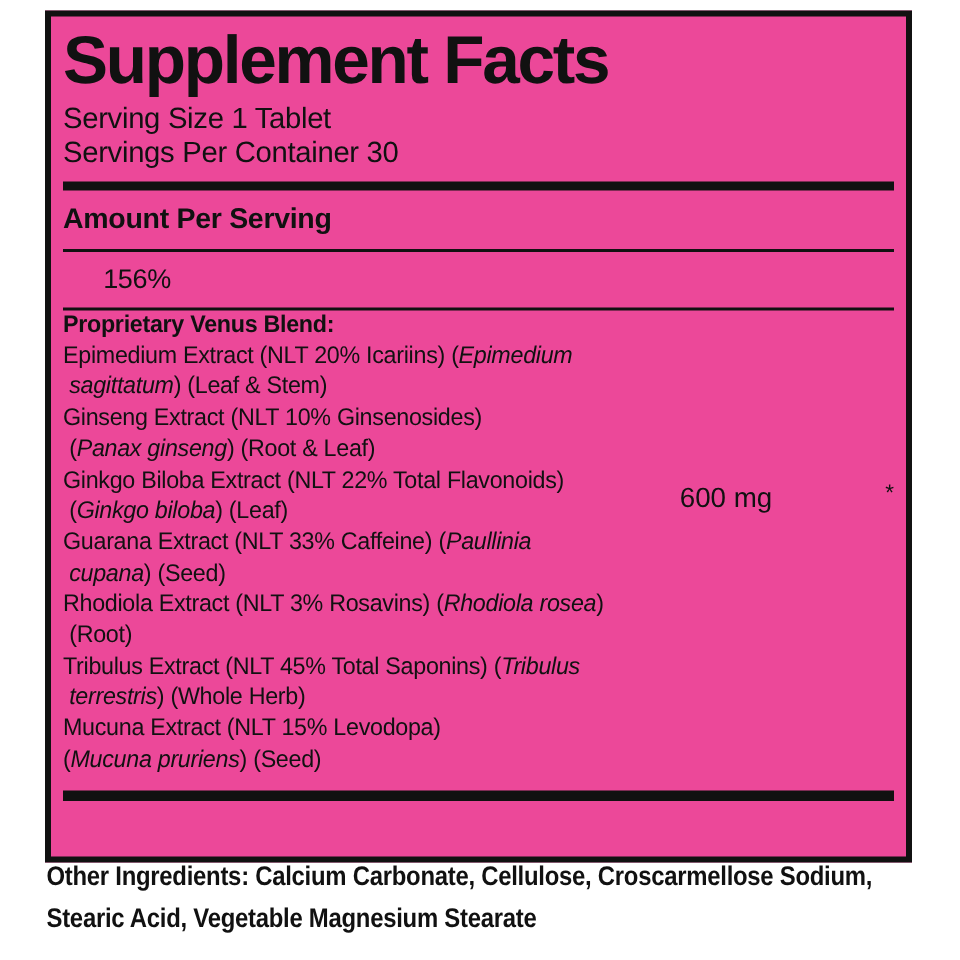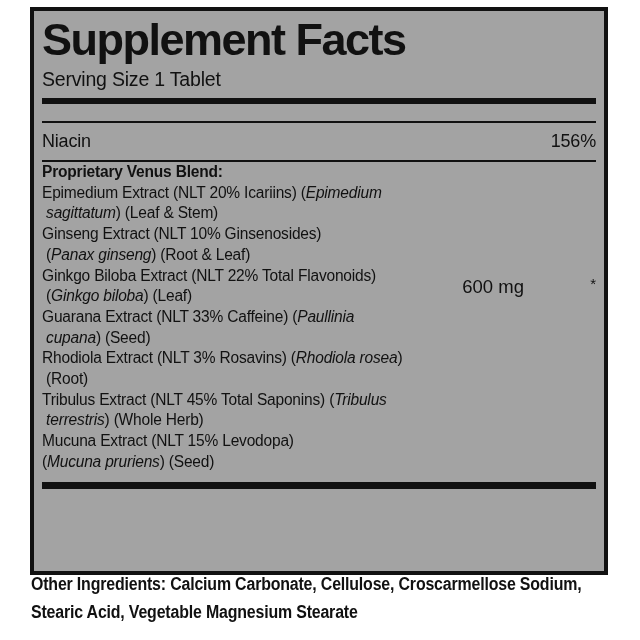--- a/index.html
+++ b/index.html
@@ -3,21 +3,21 @@
 <meta charset="utf-8">
 <style>
   html,body{margin:0;padding:0;}
   body{
     width:640px;height:640px;background:#ffffff;
     font-family:"Liberation Sans",sans-serif;color:#111111;
     position:relative;overflow:hidden;
   }
   .panel{
     position:absolute;left:30px;top:7px;width:578px;height:568px;
-    border:4px solid #111111;background:#a3a3a3;box-sizing:border-box;
+    border:4px solid #111111;background:#ec4899;box-sizing:border-box;
     padding:2px 8px 0 8px;
   }
   .title{
     font-size:45px;font-weight:bold;letter-spacing:-1.5px;
     line-height:1.0;margin-top:4px;white-space:nowrap;
   }
   .serving-line{
     font-size:19.5px;line-height:23px;letter-spacing:-0.2px;
   }
   .serving-first{margin-top:6px;}
@@ -35,43 +35,44 @@
   .col-amount{width:80px;text-align:center;}
   .col-dv{width:72px;text-align:right;}
   .blend{display:flex;padding:0 0 9px 0;}
   .blend-text{
     flex:1;font-size:16px;line-height:20.7px;letter-spacing:-0.2px;
     transform:scaleX(0.97);transform-origin:left top;
   }
   .blend-line{white-space:pre;}
   .bd{font-weight:bold;}
   .it{font-style:italic;}
-  .blend-amount{font-size:18.5px;padding-top:114px;text-align:right;}
+  .blend-amount{font-size:18.5px;padding-top:114px;}
   .blend-dv{font-size:15px;padding-top:113px;}
   .footnote{font-size:18px;letter-spacing:-0.2px;padding:9px 0 0 0;}
   .other{
     position:absolute;left:31px;top:570px;width:600px;
     font-size:18px;font-weight:bold;line-height:28px;letter-spacing:-0.2px;
   }
   .other-line{
     white-space:pre;transform:scaleX(0.885);transform-origin:left top;
   }
 </style>
 </head>
 <body>
 
 <div class="panel">
   <div class="title">Supplement Facts</div>
   <div class="serving-line serving-first">Serving Size 1 Tablet</div>
+  <div class="serving-line">Servings Per Container 30</div>
   <div class="bar-thick"></div>
   <div class="hdr-row">
+    <div class="hdr-name">Amount Per Serving</div>
   </div>
   <div class="rule"></div>
   <div class="row">
-    <div class="row-name">Niacin</div>
     <div class="col-dv">156%</div>
   </div>
   <div class="rule"></div>
   <div class="blend">
     <div class="blend-text">
         <div class="blend-line"><span class="bd">Proprietary Venus Blend:</span></div>
         <div class="blend-line"><span>Epimedium Extract (NLT 20% Icariins) (</span><span class="it">Epimedium</span></div>
         <div class="blend-line"><span class="it"> sagittatum</span><span>) (Leaf &amp; Stem)</span></div>
         <div class="blend-line"><span>Ginseng Extract (NLT 10% Ginsenosides)</span></div>
         <div class="blend-line"><span> (</span><span class="it">Panax ginseng</span><span>) (Root &amp; Leaf)</span></div>

